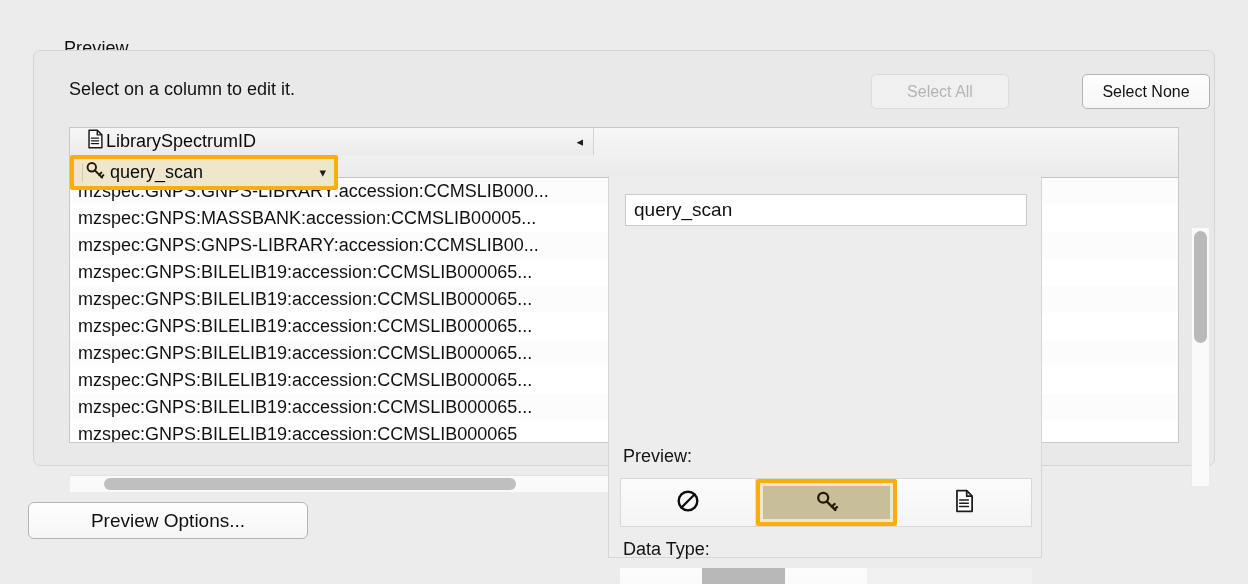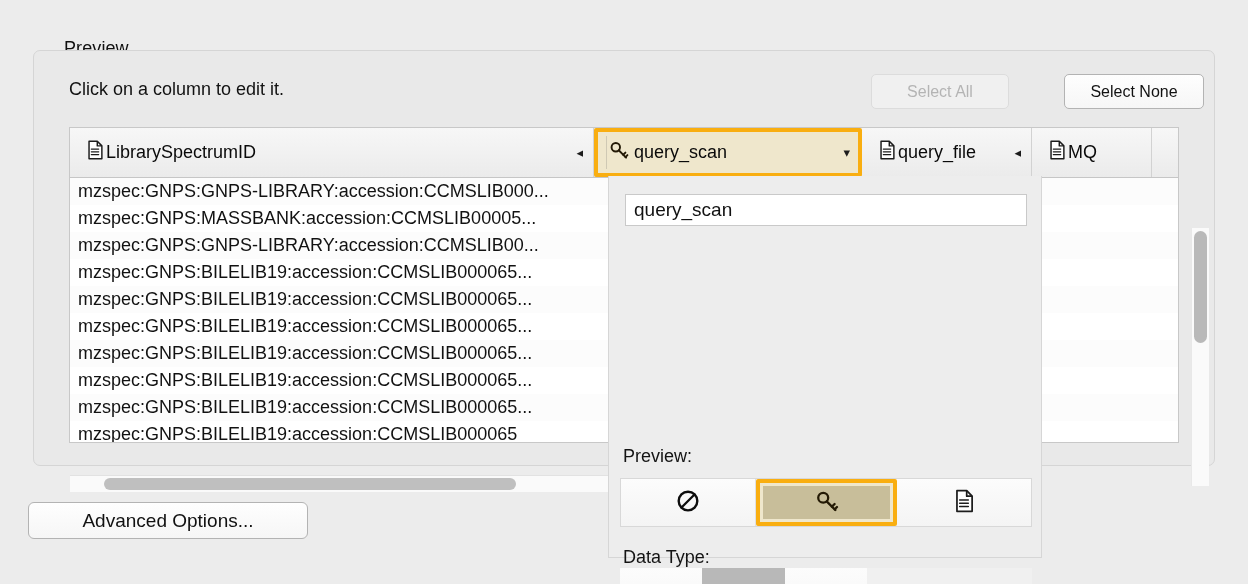--- a/index.html
+++ b/index.html
@@ -70,23 +70,23 @@
 
   .select-all {
     position: absolute;
     right: 205px;
     top: 23px;
     width: 138px;
     height: 35px;
   }
   .select-none {
     position: absolute;
-    right: 10px;
+    right: 4px;
     top: 23px;
-    width: 140px;
+    width: 128px;
     height: 35px;
   }
 
   
   .table-wrap {
     position: absolute;
     left: 35px;
     top: 76px;
     width: 1110px;
     height: 316px;
@@ -95,20 +95,21 @@
     box-sizing: border-box;
     overflow: hidden;
   }
 
   .col-headers {
     display: flex;
     height: 50px;
     background: linear-gradient(to bottom, #f7f7f7, #ebebeb);
     border-bottom: 1px solid #c6c6c6;
     box-sizing: border-box;
+    flex-direction: column;
   }
 
   .col-head {
     display: flex;
     align-items: center;
     box-sizing: border-box;
     border-right: 1px solid #d2d2d2;
     padding: 0 10px 0 14px;
     font-size: 18px;
     position: relative;
@@ -234,21 +235,21 @@
     color: #111;
   }
 
   .sec-label {
     position: absolute;
     font-size: 18px;
     color: #141414;
   }
 
   .meaning-label { left: 14px; top: 270px; }
-  .datatype-label { left: 14px; top: 363px; margin-top: 8px; }
+  .datatype-label { left: 14px; top: 363px; }
 
   
   .seg-meaning {
     position: absolute;
     left: 11px;
     top: 302px;
     width: 412px;
     height: 49px;
     display: flex;
     background: linear-gradient(to bottom, #fcfcfc, #f4f4f4);
@@ -307,21 +308,21 @@
 
   .ico { display: inline-block; vertical-align: middle; }
 </style>
 </head>
 <body>
 
 <div class="preview-title">Preview</div>
 
 <div class="preview-box">
 
-  <div class="hint-text">Click on a column to edit it.</div>
+  <div class="hint-text">Select on a column to edit it.</div>
 
   <div class="btn disabled select-all">Select All</div>
   <div class="btn select-none">Select None</div>
 
   <div class="table-wrap">
     <div class="col-headers">
         <div class="col-head" style="width: 524px;">
           <span class="ico"><svg width="22" height="22" viewBox="0 0 24 24">
               <path d="M5.5 2.5h9l5 5v14h-14z" fill="#fff" stroke="#1c1c1c" stroke-width="1.6" stroke-linejoin="round"></path>
               <path d="M14.5 2.5v5h5" fill="none" stroke="#1c1c1c" stroke-width="1.6" stroke-linejoin="round"></path>
@@ -374,21 +375,21 @@
 
   <div class="hscroll">
     <div class="thumb"></div>
   </div>
 
   <div class="vscroll">
     <div class="thumb"></div>
   </div>
 </div>
 
-<div class="btn adv-btn">Advanced Options...</div>
+<div class="btn adv-btn">Preview Options...</div>
 
 <div class="popover">
 
   <div class="name-field" title="Column name">query_scan</div>
 
   <div class="sec-label meaning-label">Preview:</div>
   <div class="seg-meaning">
       <div class="seg">
         <span class="ico"><svg width="26" height="26" viewBox="0 0 24 24">
             <circle cx="12" cy="12" r="8.6" fill="none" stroke="#0d0d0d" stroke-width="2.2"></circle>

